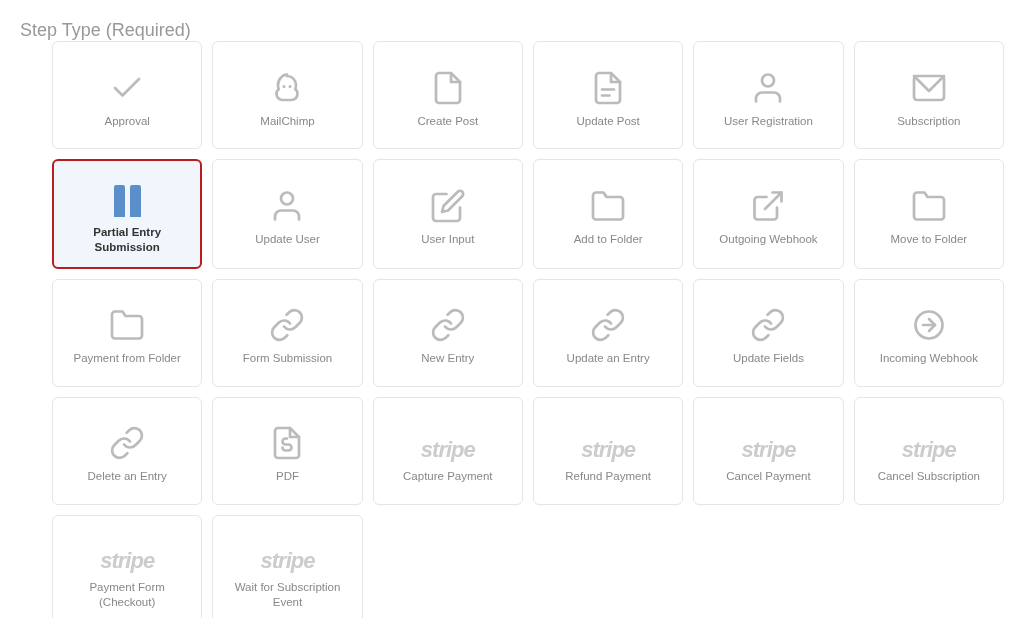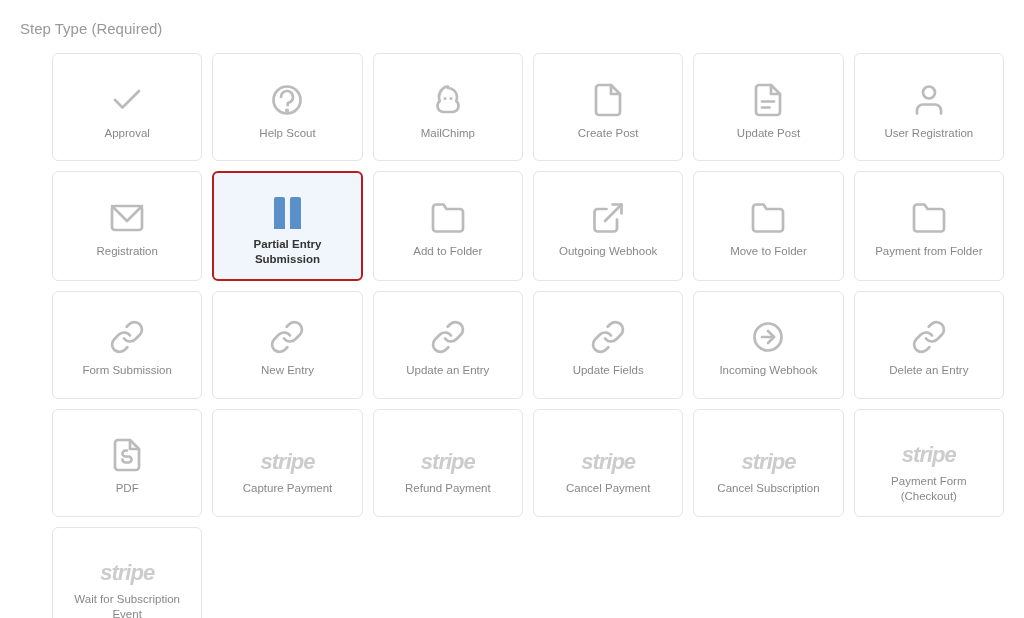--- a/index.html
+++ b/index.html
@@ -3,24 +3,23 @@
   <meta charset="utf-8">
   <style>
     * { box-sizing: border-box; margin: 0; padding: 0; }
     body {
       font-family: -apple-system, BlinkMacSystemFont, 'Segoe UI', sans-serif;
       background: #fff;
       padding: 20px;
       color: #555;
     }
     .page-title {
-      font-size: 15px;
+      font-size: 18px;
       font-weight: 600;
       color: #333;
-      margin-bottom: 16px;
     }
     .page-title span {
       font-weight: 400;
       color: #999;
     }
     .grid {
       display: grid;
       grid-template-columns: repeat(6, 1fr);
       gap: 10px;
       padding-left: 32px;
@@ -115,30 +114,20 @@
       <div class="card-icon">
         <svg viewBox="0 0 24 24">
           <polyline points="20 6 9 17 4 12"></polyline>
         </svg>
       </div>
       <div class="card-label">Approval</div>
     </div>
     <div class="card">
       <div class="card-icon">
         <svg viewBox="0 0 24 24">
-          <circle cx="12" cy="12" r="9"></circle>
-          <path d="M8 10c0-2.2 1.8-4 4-4s4 1.8 4 4c0 2-1.5 3.5-3.5 4v1.5"></path>
-          <circle cx="12" cy="19" r="0.5" fill="#bbb" stroke="#bbb"></circle>
-        </svg>
-      </div>
-      <div class="card-label">Help Scout</div>
-    </div>
-    <div class="card">
-      <div class="card-icon">
-        <svg viewBox="0 0 24 24">
           <path d="M12 3c-1.5 0-3 .8-4 2C6.5 6.5 6 8.2 6 10c0 1 .2 2 .5 2.8C5.6 13.4 5 14.6 5 16c0 2.2 1.8 4 4 4h6c2.2 0 4-1.8 4-4 0-1.4-.6-2.6-1.5-3.2.3-.8.5-1.8.5-2.8 0-3.3-2.7-6-6-6z"></path>
           <circle cx="10" cy="11" r="1" fill="#bbb" stroke="none"></circle>
           <circle cx="14" cy="11" r="1" fill="#bbb" stroke="none"></circle>
         </svg>
       </div>
       <div class="card-label">MailChimp</div>
     </div>
     <div class="card">
       <div class="card-icon">
         <svg viewBox="0 0 24 24">
@@ -168,34 +157,52 @@
       </div>
       <div class="card-label">User Registration</div>
     </div>
     <div class="card">
       <div class="card-icon">
         <svg viewBox="0 0 24 24">
           <rect x="2" y="4" width="20" height="16" rx="2"></rect>
           <polyline points="2,4 12,14 22,4"></polyline>
         </svg>
       </div>
-      <div class="card-label">Registration</div>
+      <div class="card-label">Subscription</div>
     </div>
     <div class="card selected">
       <div class="card-icon">
         <div class="two-bars">
           <div class="bar bar1"></div>
           <div class="bar bar2"></div>
         </div>
       </div>
       <div class="card-label">Partial Entry Submission</div>
     </div>
     <div class="card">
       <div class="card-icon">
         <svg viewBox="0 0 24 24">
+          <path d="M20 21v-2a4 4 0 0 0-4-4H8a4 4 0 0 0-4 4v2"></path>
+          <circle cx="12" cy="7" r="4"></circle>
+        </svg>
+      </div>
+      <div class="card-label">Update User</div>
+    </div>
+    <div class="card">
+      <div class="card-icon">
+        <svg viewBox="0 0 24 24">
+          <path d="M11 4H4a2 2 0 0 0-2 2v14a2 2 0 0 0 2 2h14a2 2 0 0 0 2-2v-7"></path>
+          <path d="M18.5 2.5a2.121 2.121 0 0 1 3 3L12 15l-4 1 1-4 9.5-9.5z"></path>
+        </svg>
+      </div>
+      <div class="card-label">User Input</div>
+    </div>
+    <div class="card">
+      <div class="card-icon">
+        <svg viewBox="0 0 24 24">
           <path d="M22 19a2 2 0 0 1-2 2H4a2 2 0 0 1-2-2V5a2 2 0 0 1 2-2h5l2 3h9a2 2 0 0 1 2 2z"></path>
         </svg>
       </div>
       <div class="card-label">Add to Folder</div>
     </div>
     <div class="card">
       <div class="card-icon">
         <svg viewBox="0 0 24 24">
           <path d="M18 13v6a2 2 0 0 1-2 2H5a2 2 0 0 1-2-2V8a2 2 0 0 1 2-2h6"></path>
           <polyline points="15 3 21 3 21 9"></polyline>

